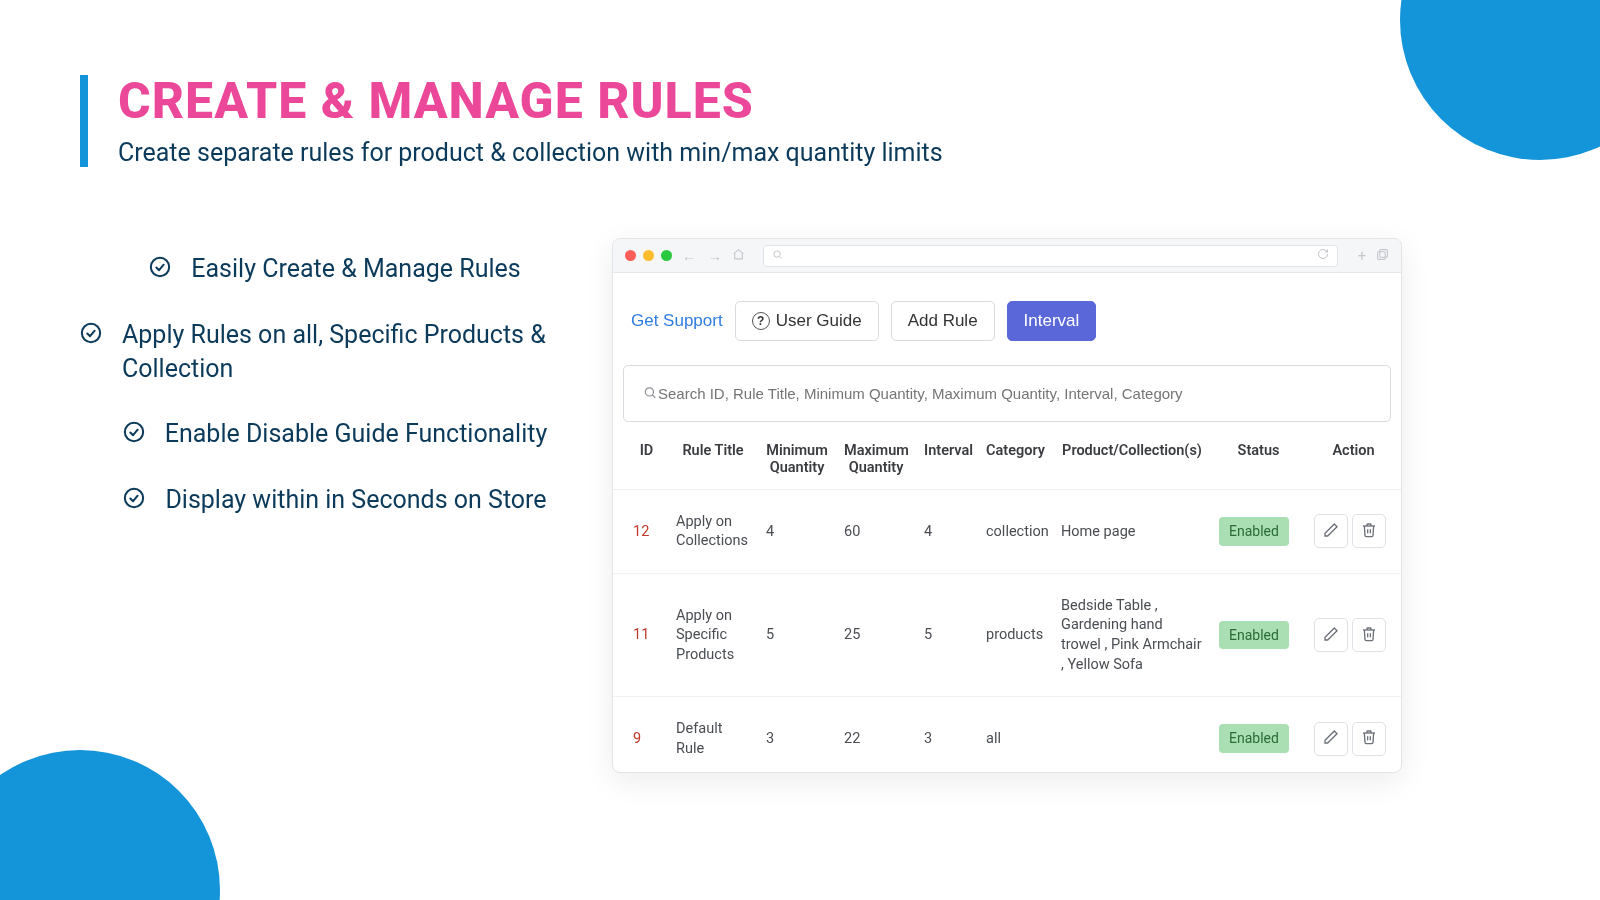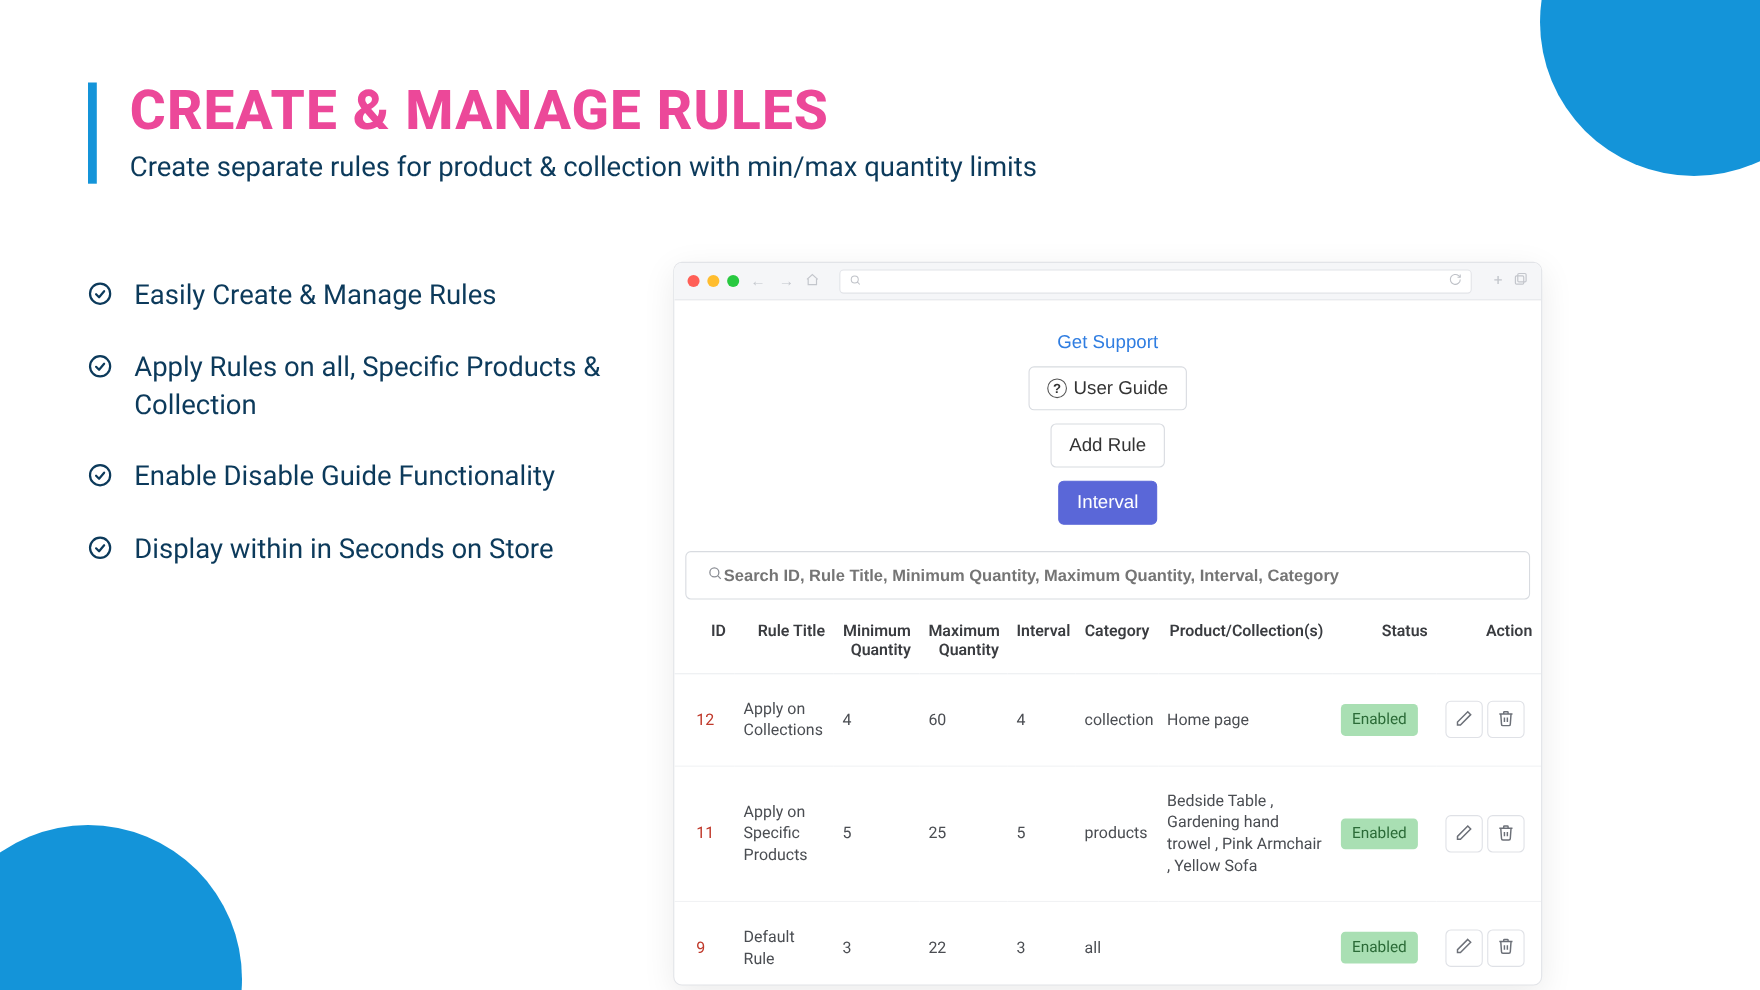--- a/index.html
+++ b/index.html
@@ -56,20 +56,21 @@
     left: 80px;
     width: 510px;
   }
   .feature-item {
     display: flex;
     align-items: flex-start;
     margin-bottom: 32px;
     font-size: 25px;
     color: #0c3a5b;
     line-height: 1.35;
+    justify-content: center;
   }
   .feature-item .icon {
     flex: 0 0 24px;
     height: 24px;
     margin-right: 18px;
     margin-top: 4px;
   }
   .feature-item .icon svg { display:block; }
 
   .browser {
@@ -96,25 +97,23 @@
   .dot { width:11px; height:11px; border-radius:50%; }
   .dot.r{background:#ff5f57;} .dot.y{background:#ffbd2e;} .dot.g{background:#28c940;}
   .nav-arrow { color:#c3c6cc; font-size:14px; padding:0 2px; }
   .home-ic { color:#c3c6cc; }
   .url-bar { flex:1; margin-left:10px; height:22px; background:#fff; border:1px solid #e2e4e8; border-radius:4px; display:flex; align-items:center; padding:0 8px; color:#bfc2c8; font-size:12px; }
   .url-bar .reload { margin-left:auto; }
   .chrome-end { display:flex; gap:10px; margin-left:12px; color:#c3c6cc; font-size:14px; }
 
   .toolbar {
     display:flex;
-    justify-content:flex-end;
     align-items:center;
     gap:12px;
     padding:28px 18px 24px;
-    flex-direction:column;
   }
   .link-btn {
     color:#2f7de1;
     font-size:17px;
     background:none;
     border:none;
     cursor:pointer;
   }
   .btn {
     height:40px;
@@ -136,43 +135,42 @@
   .btn.primary {
     background:#5a67d8;
     border-color:#5a67d8;
     color:#fff;
   }
   .search-wrap {
     margin:0 10px 6px;
   }
   .search-field {
     width:100%;
-    height:44px;
+    height:57px;
     border:1px solid #d8dbe0;
     border-radius:5px;
     padding:0 12px 0 34px;
     font-size:15px;
     color:#555;
     background:#fff;
-    font-weight:bold;
   }
   .search-wrap { position:relative; }
   .search-wrap .sicon {
     position:absolute; left:20px; top:50%; transform:translateY(-50%);
     color:#8a8d94; font-size:14px;
   }
   table {
     width:100%;
     border-collapse:collapse;
     font-size:14.5px;
     color:#4a4d52;
     table-layout: fixed;
   }
   thead th {
-    text-align:right;
+    text-align:center;
     font-weight:600;
     color:#3a3c40;
     padding:14px 8px 12px;
     border-bottom:1px solid #eceef1;
     vertical-align: top;
     line-height:1.2;
   }
   tbody td {
     padding:22px 8px;
     border-bottom:1px solid #f1f2f4;

